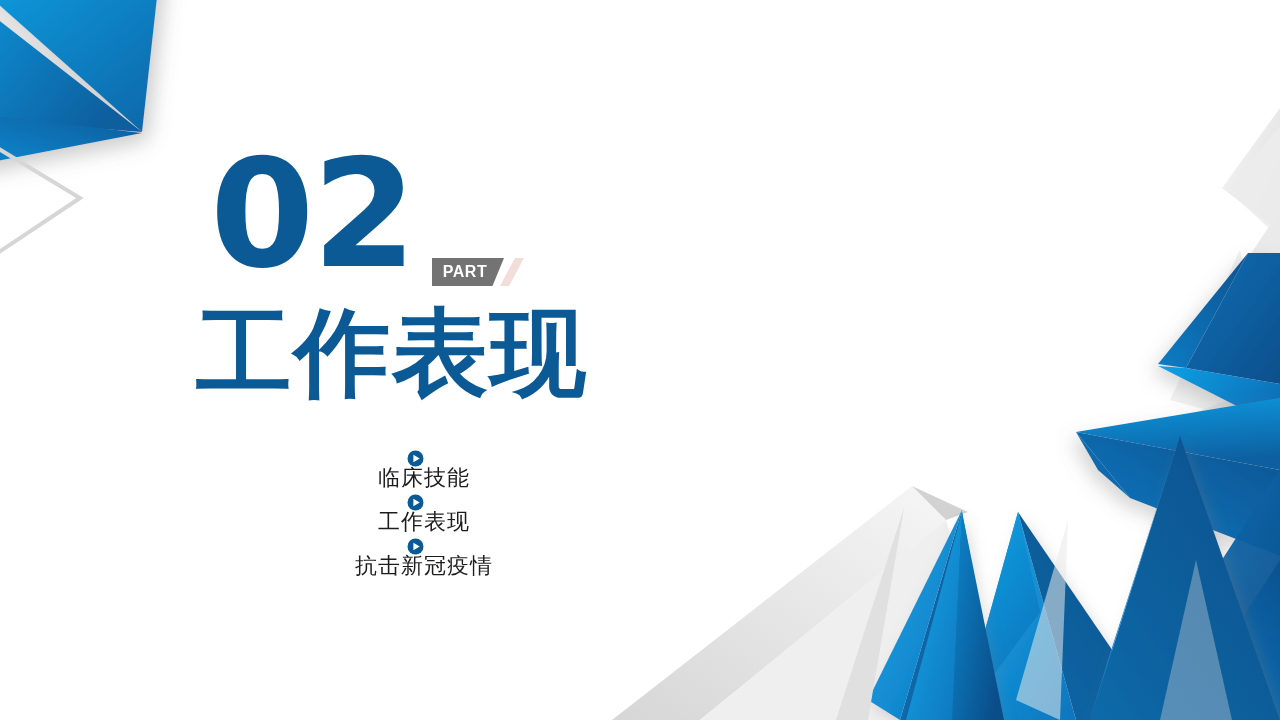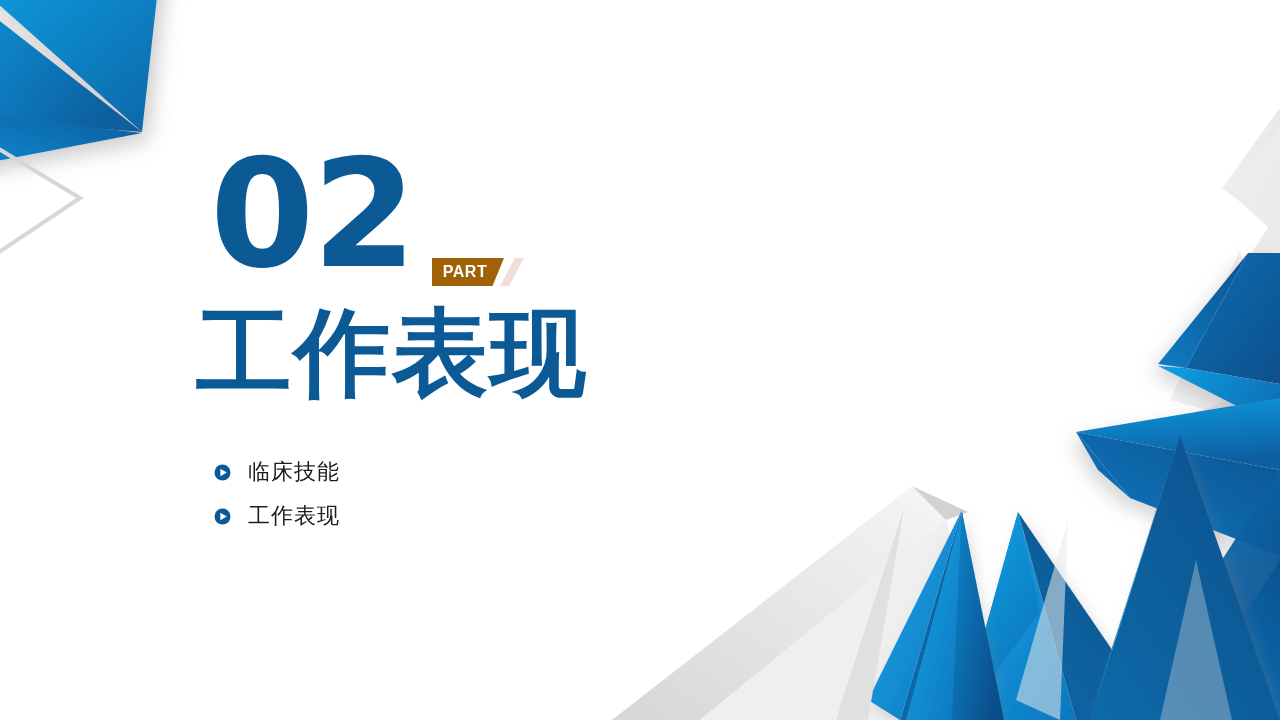--- a/index.html
+++ b/index.html
@@ -39,21 +39,21 @@
     letter-spacing: -2px;
     color: #0b5a96;
     font-family: "DejaVu Sans", "Liberation Sans", sans-serif;
   }
   #part-badge {
     position: absolute;
     left: 432px;
     top: 258px;
     height: 28px;
     width: 72px;
-    background: #a16207;
+    background: #737373;
     -webkit-clip-path: polygon(0 0, 100% 0, 84% 100%, 0 100%);
     clip-path: polygon(0 0, 100% 0, 84% 100%, 0 100%);
     color: #ffffff;
     font-size: 16px;
     font-weight: 700;
     letter-spacing: 0.5px;
     display: flex;
     align-items: center;
     justify-content: center;
     padding-right: 6px;
@@ -85,20 +85,21 @@
   #bullet-list {
     position: absolute;
     left: 214px;
     top: 450px;
     width: 420px;
   }
   .bullet-row {
     display: flex;
     align-items: center;
     height: 44px;
+    flex-direction: column;
   }
   .bullet-icon {
     flex: 0 0 auto;
     width: 17px;
     height: 17px;
     margin-right: 17px;
     display: block;
   }
   .bullet-label {
     font-size: 22px;
@@ -293,16 +294,23 @@
       </div>
 
       <div class="bullet-row">
         <svg class="bullet-icon" viewBox="0 0 32 32">
           <circle cx="16" cy="16" r="15" fill="#0b5a96"></circle>
           <polygon points="12,9 24,16 12,23" fill="#ffffff"></polygon>
         </svg>
         <span class="bullet-label">工作表现</span>
       </div>
 
+      <div class="bullet-row">
+        <svg class="bullet-icon" viewBox="0 0 32 32">
+          <circle cx="16" cy="16" r="15" fill="#0b5a96"></circle>
+          <polygon points="12,9 24,16 12,23" fill="#ffffff"></polygon>
+        </svg>
+        <span class="bullet-label">抗击新冠疫情</span>
+      </div>
 
     </div>
   </div>
 </div>
 
 </body></html>

